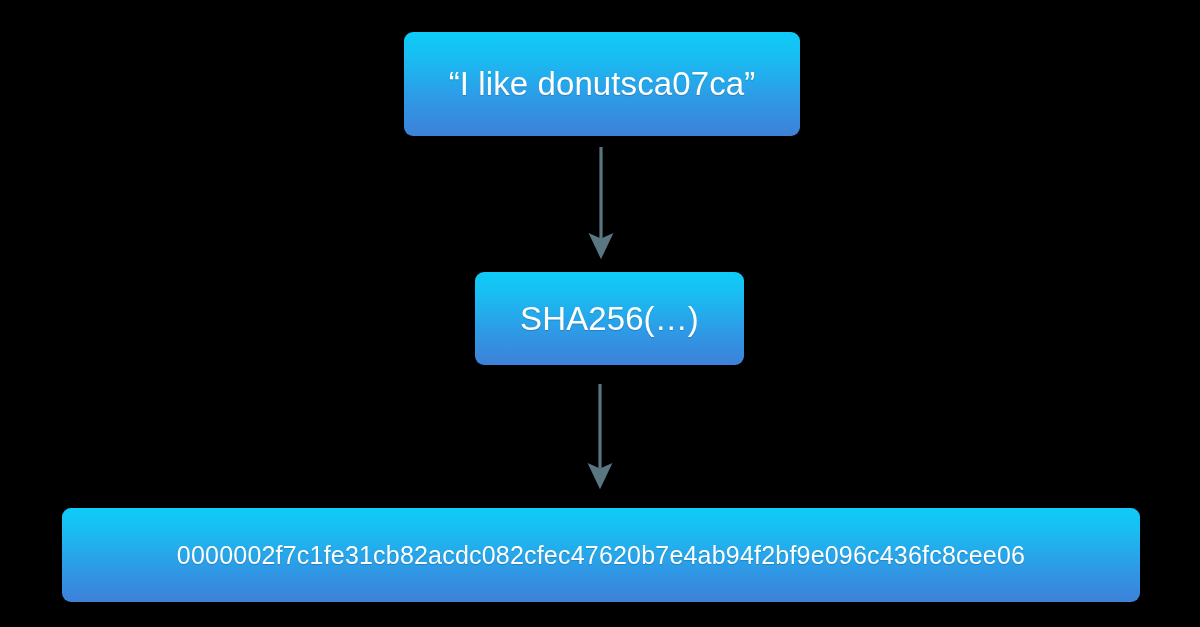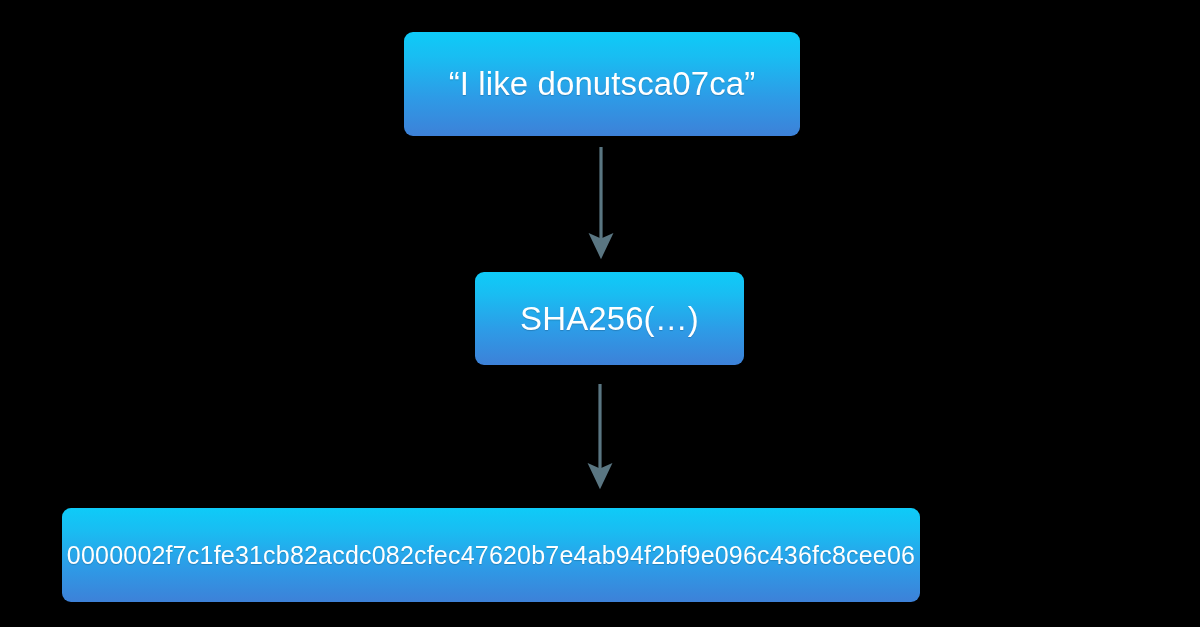--- a/index.html
+++ b/index.html
@@ -69,21 +69,21 @@
   }
   #node-function .node-label {
     font-size: 33px;
     line-height: 38px;
   }
 
   
   #node-digest {
     left: 62px;
     top: 508px;
-    width: 858px;
+    width: 1078px;
     height: 94px;
   }
   #node-digest .node-label {
     font-size: 25px;
     line-height: 30px;
     letter-spacing: 0.2px;
   }
 
   
   .arrow {

